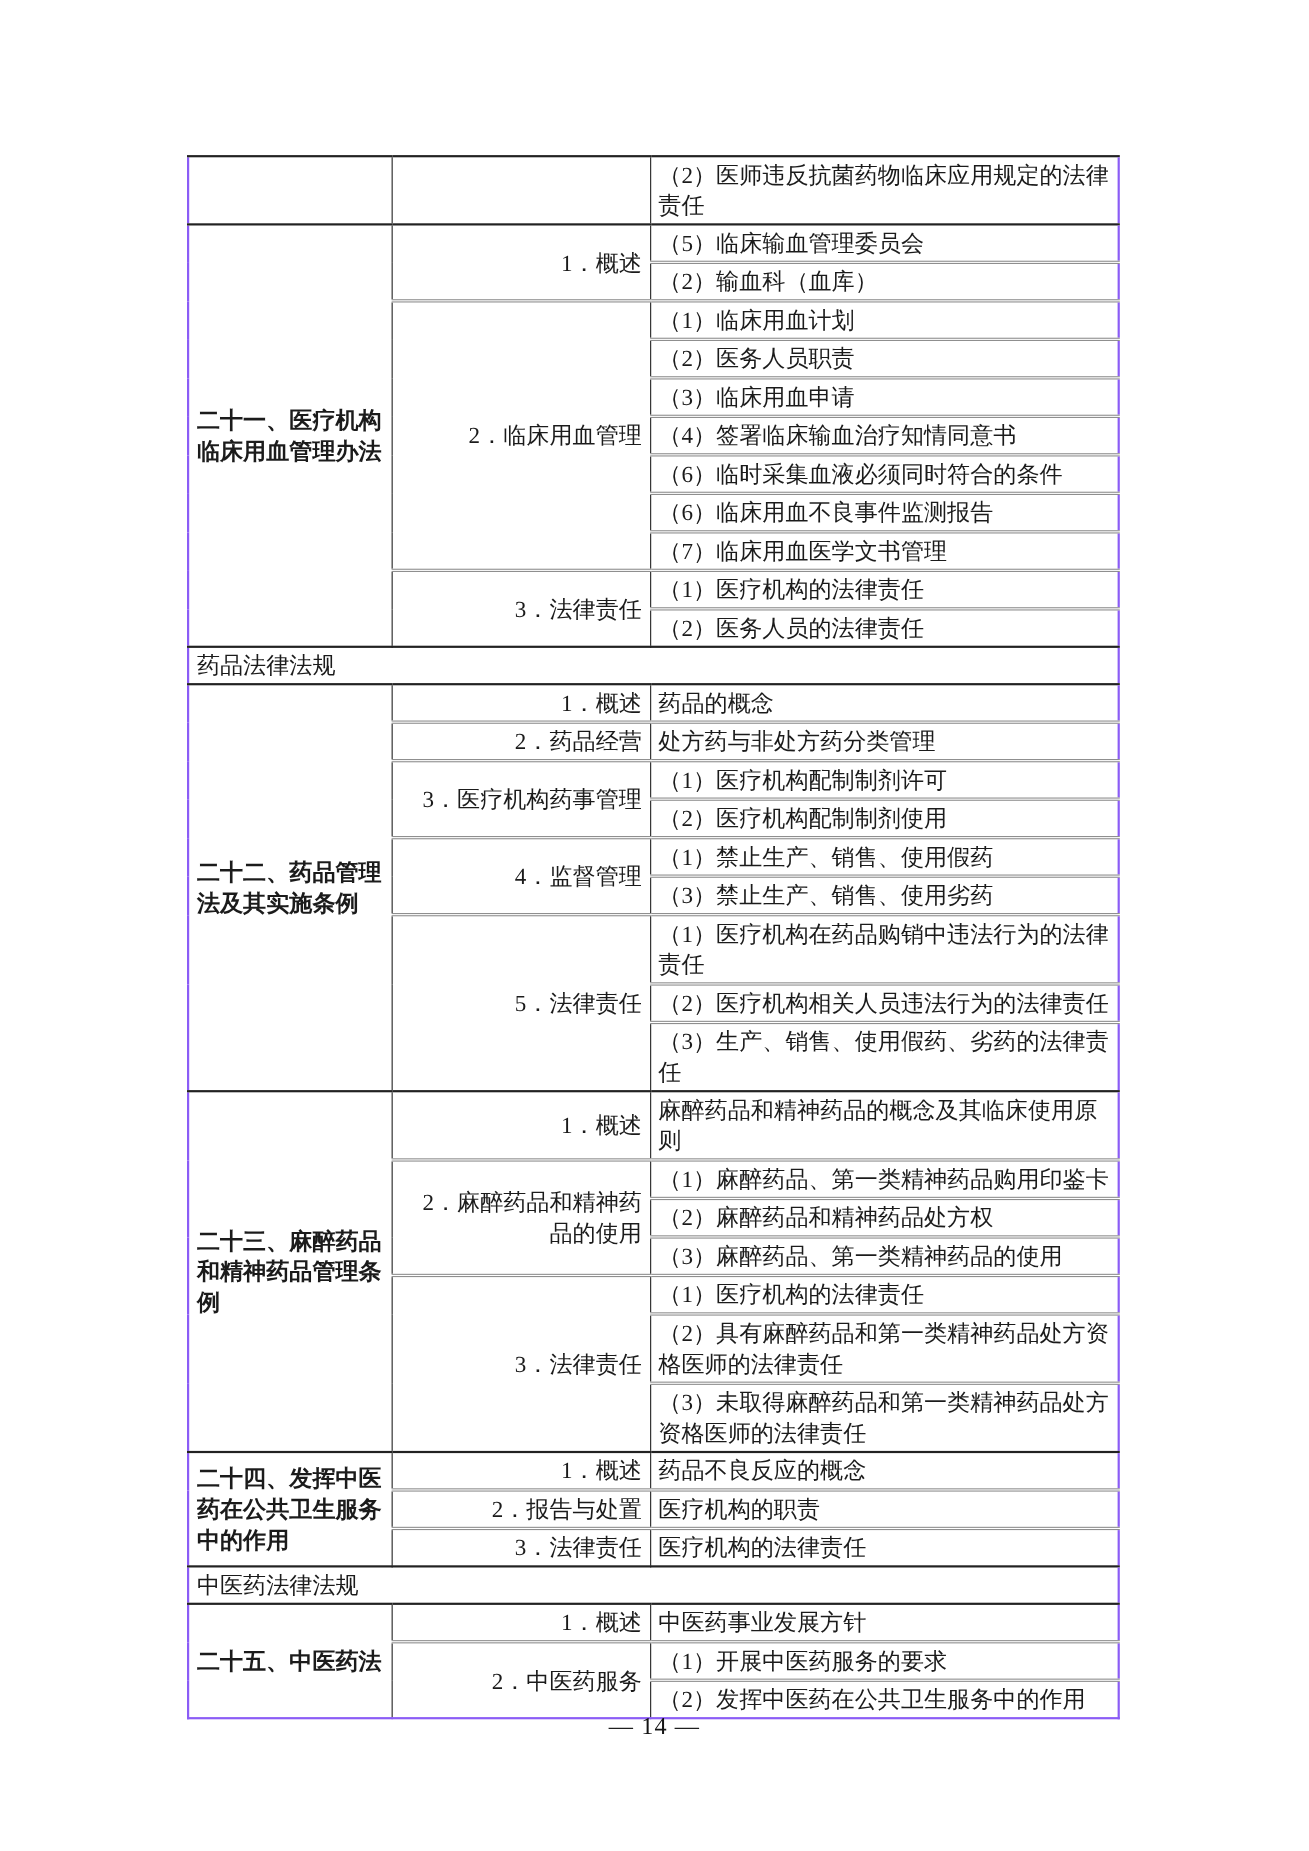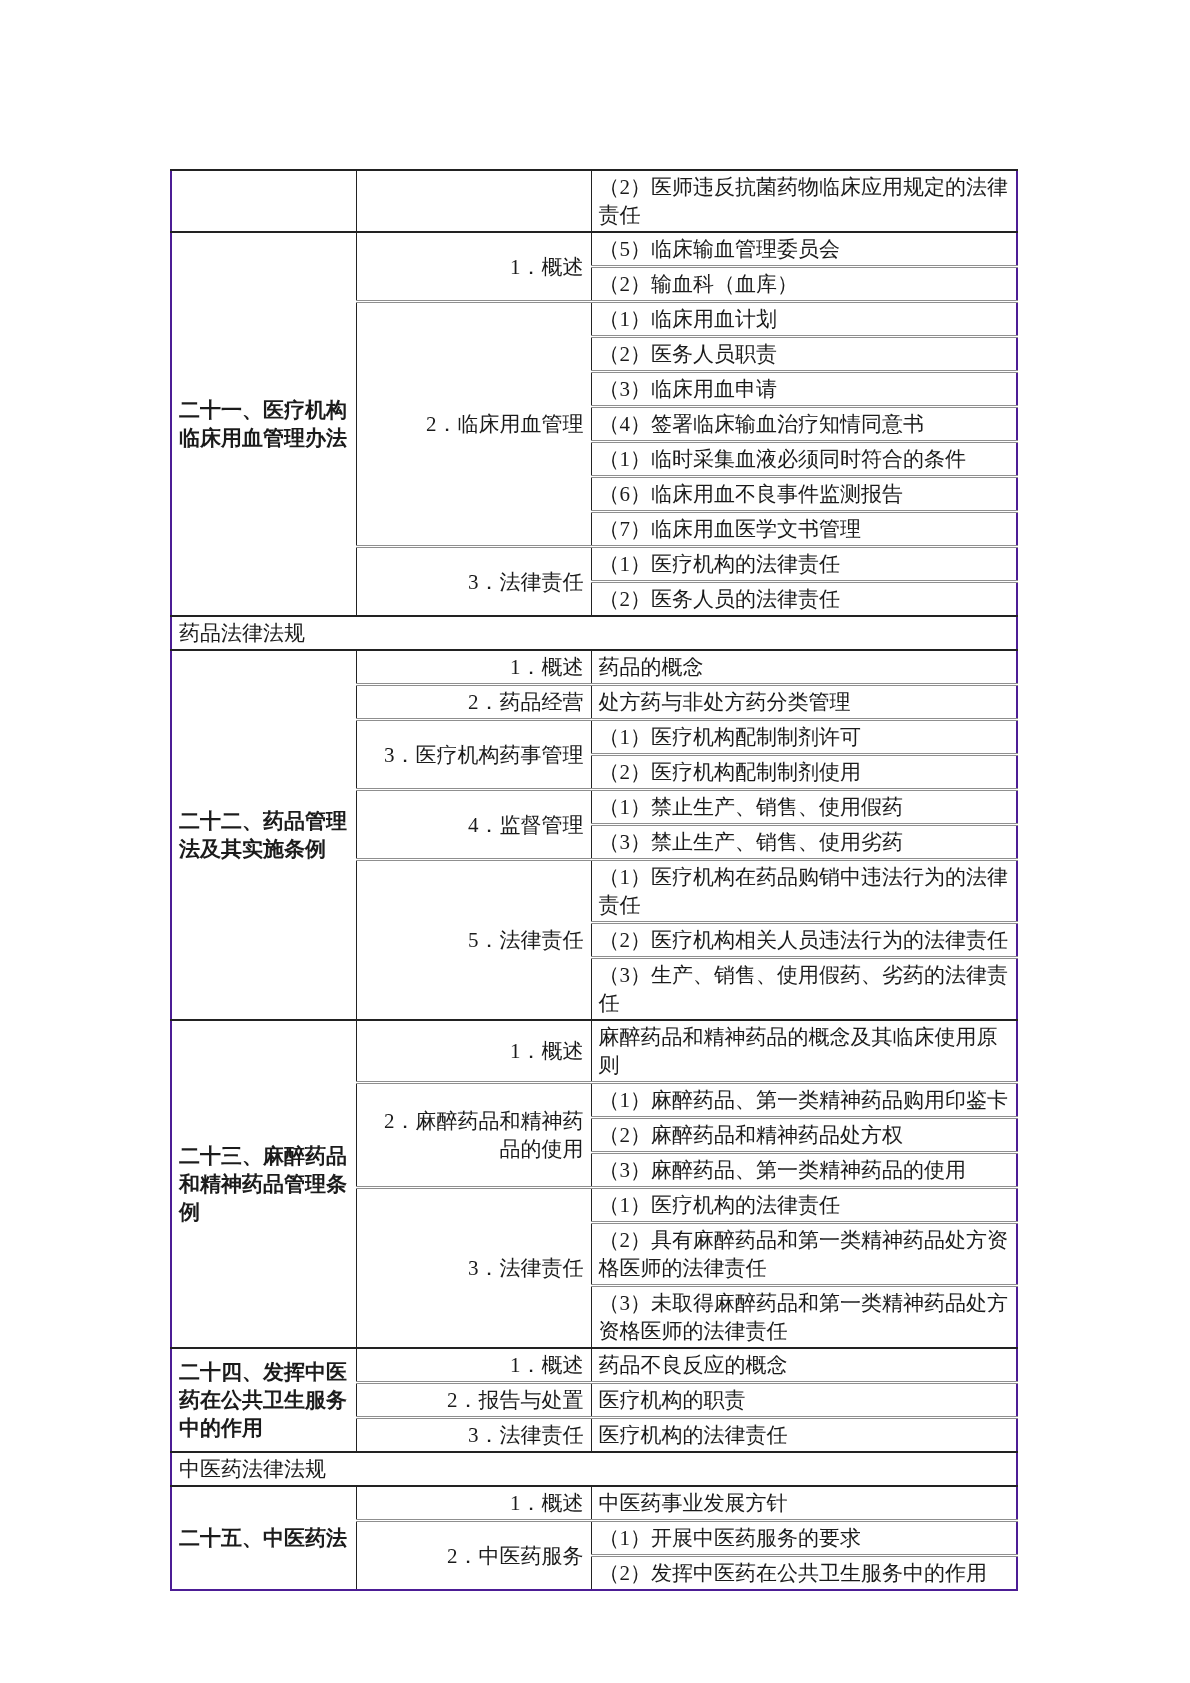--- a/index.html
+++ b/index.html
@@ -9,22 +9,21 @@
     background:#ffffff;
     font-family:"Liberation Serif","DejaVu Serif",serif;
     color:#1b1b1b;
     overflow:hidden;
   }
   table.syllabus {
     position:absolute; left:170px; top:141px;
     width:846px;
     border-collapse:collapse;
     table-layout:fixed;
-    border:2px solid #4c1d95;
-    margin-top:28px;
+    border:2px solid #8b5cf6;
   }
   table.syllabus tr { height:32px; }
   table.syllabus td {
     font-size:21px;
     line-height:28px;
     padding:2px 7px;
     vertical-align:middle;
     border-left:1px solid #222;
     word-wrap:break-word;
   }
@@ -77,21 +76,21 @@
         <tr>
           <td class="c3 div-top">（2）医务人员职责</td>
         </tr>
         <tr>
           <td class="c3 div-top">（3）临床用血申请</td>
         </tr>
         <tr>
           <td class="c3 div-top">（4）签署临床输血治疗知情同意书</td>
         </tr>
         <tr>
-          <td class="c3 div-top">（1）临时采集血液必须同时符合的条件</td>
+          <td class="c3 div-top">（6）临时采集血液必须同时符合的条件</td>
         </tr>
         <tr>
           <td class="c3 div-top">（6）临床用血不良事件监测报告</td>
         </tr>
         <tr>
           <td class="c3 div-top">（7）临床用血医学文书管理</td>
         </tr>
         <tr>
           <td class="c2 div-top" rowspan="2">3．法律责任</td>
           <td class="c3 div-top">（1）医疗机构的法律责任</td>
@@ -183,13 +182,14 @@
         </tr>
         <tr>
           <td class="c2 div-top" rowspan="2">2．中医药服务</td>
           <td class="c3 div-top">（1）开展中医药服务的要求</td>
         </tr>
         <tr>
           <td class="c3 div-top">（2）发挥中医药在公共卫生服务中的作用</td>
         </tr>
       </tbody>
   </table>
+  <div class="page-number">— 14 —</div>
 </div>
 
 </body></html>

